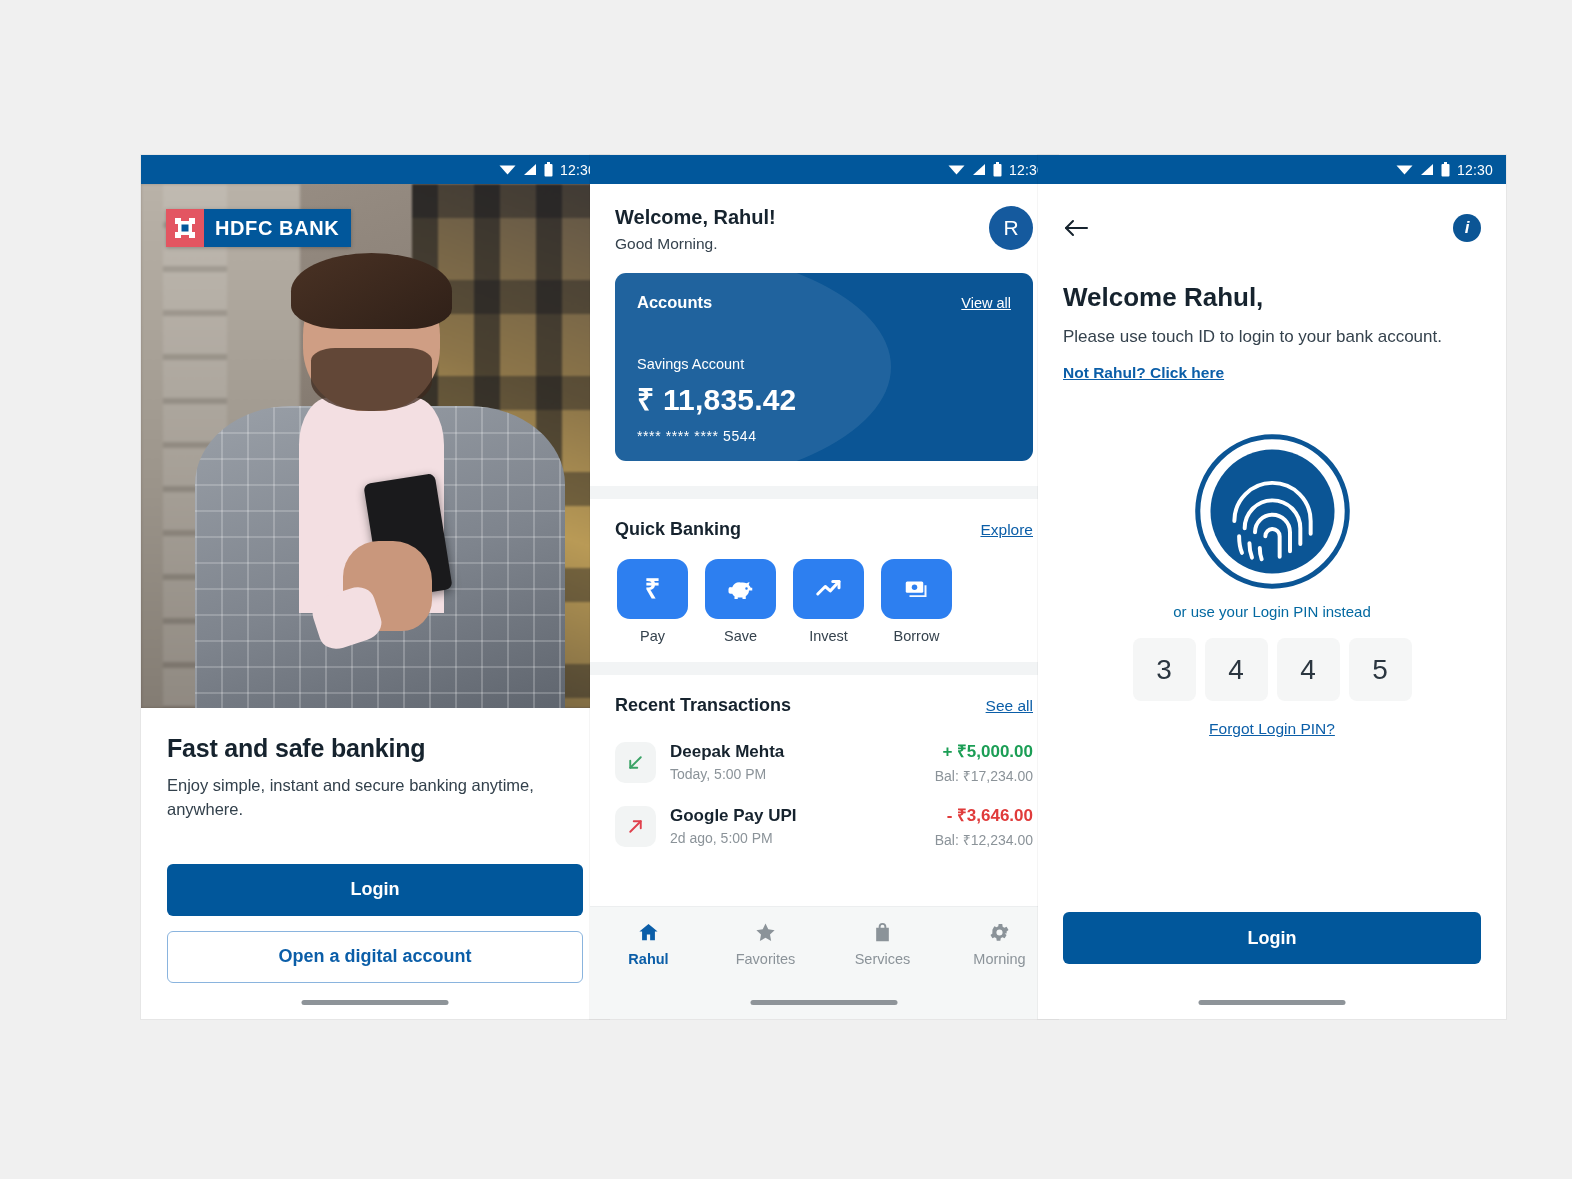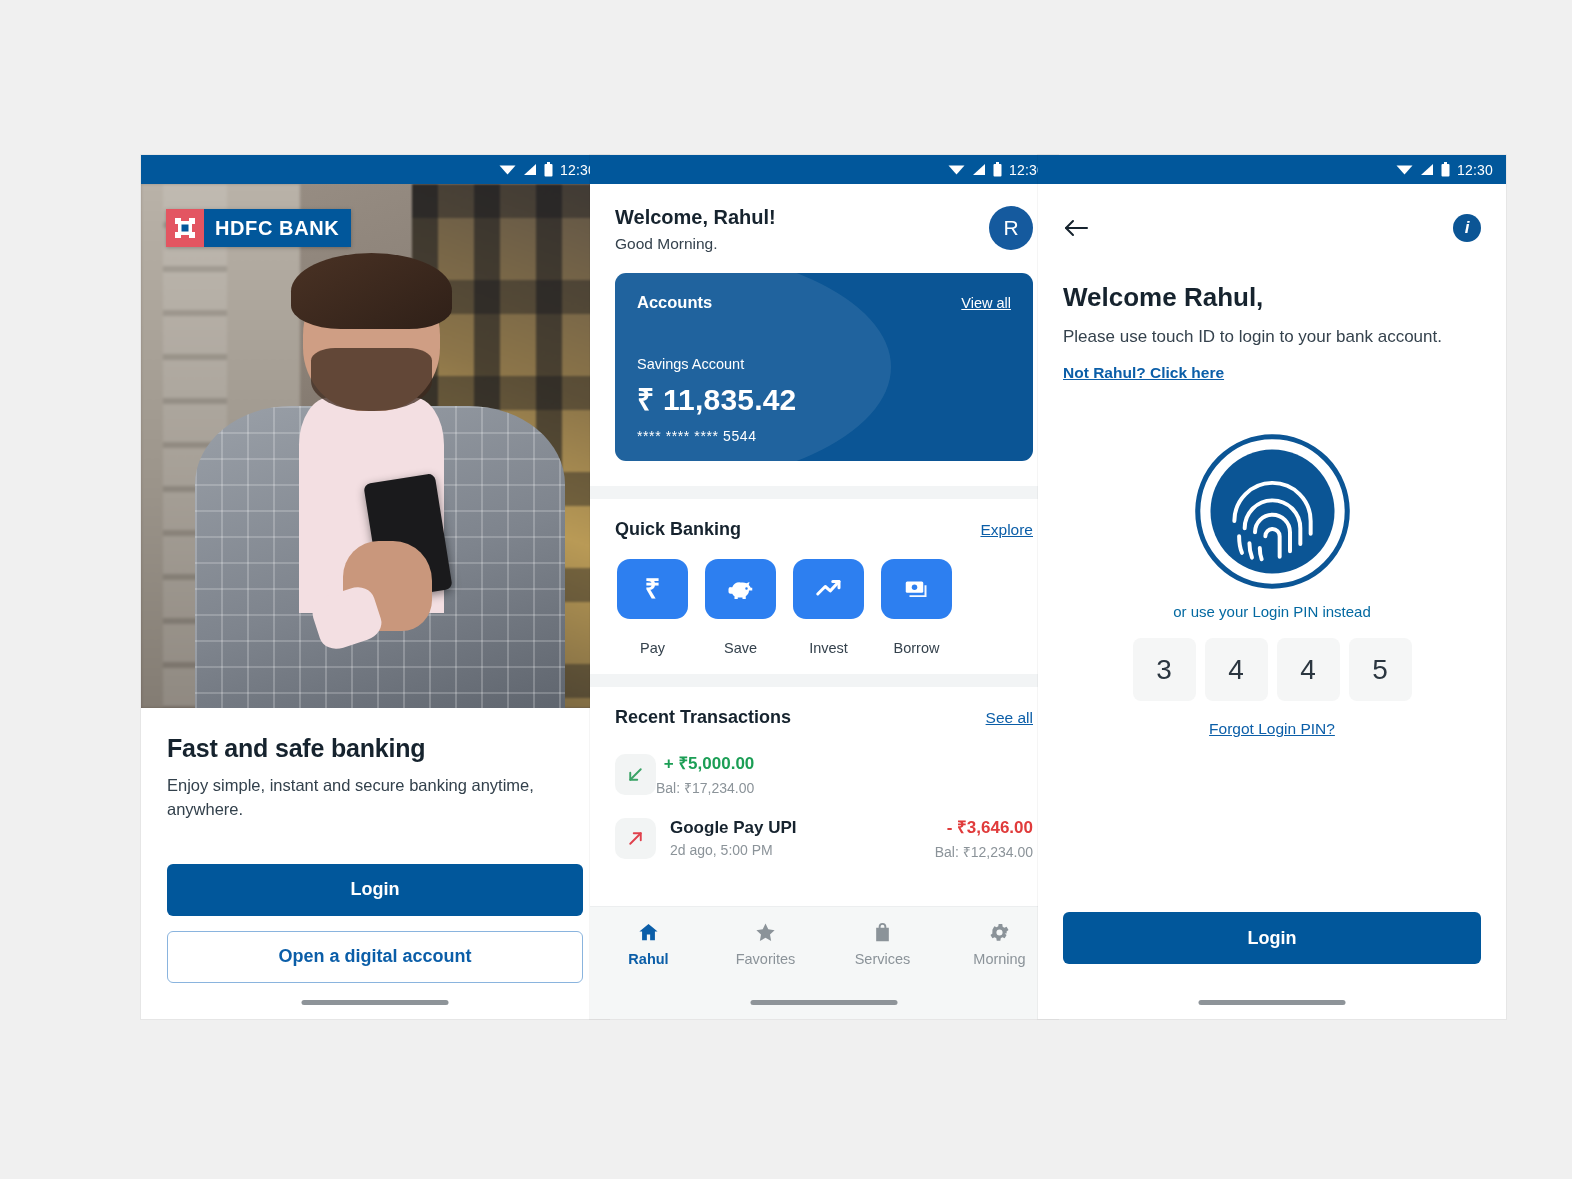--- a/index.html
+++ b/index.html
@@ -168,21 +168,21 @@
   .sec-title { font-size: 18px; font-weight: bold; color:#16232e; }
   .sec-link { font-size: 15.5px; color:#0b5ea8; text-decoration: underline; cursor:pointer; }
 
   .qb-grid { margin-top: 19px; display:flex; gap: 13px; }
   .qb-item { width: 75px; display:flex; flex-direction:column; align-items:center; cursor:pointer; }
   .qb-tile {
     width: 71px; height: 60px; border-radius: 13px; background:#2D7FF0;
     display:flex; align-items:center; justify-content:center;
   }
   .qb-tile .rupee { color:#fff; font-size: 27px; font-weight: bold; line-height:1; }
-  .qb-name { margin-top: 21px; font-size: 14.5px; color:#35424d; }
+  .qb-name { margin-top: 9px; font-size: 14.5px; color:#35424d; }
 
   .tx-list { margin-top: 14px; }
   .tx-row { display:flex; align-items:center; padding: 9px 0; cursor:pointer; }
   .tx-ico {
     width: 41px; height: 41px; border-radius: 10px; background:#f2f4f4;
     display:flex; align-items:center; justify-content:center; flex:0 0 auto;
   }
   .tx-mid { flex: 1; margin-left: 14px; }
   .tx-name { font-size: 17px; font-weight: bold; color:#16232e; }
   .tx-time { margin-top: 4px; font-size: 14px; color:#8b9399; }
@@ -378,20 +378,24 @@
         <span class="sec-link">See all</span>
       </div>
       <div class="tx-list">
 
         <div class="tx-row">
           <div class="tx-ico">
             <svg width="21" height="21" viewBox="0 0 24 24" fill="none" stroke="#3aa366" stroke-width="2.2" stroke-linecap="round" stroke-linejoin="round">
               <line x1="18" y1="6" x2="6" y2="18"></line>
                 <polyline points="14,18 6,18 6,10"></polyline>
             </svg>
+          </div>
+          <div class="tx-mid">
+            <div class="tx-name">Deepak Mehta</div>
+            <div class="tx-time">Today, 5:00 PM</div>
           </div>
           <div class="tx-right">
             <div class="tx-amt credit">+ ₹5,000.00</div>
             <div class="tx-bal">Bal: ₹17,234.00</div>
           </div>
         </div>
 
         <div class="tx-row">
           <div class="tx-ico">
             <svg width="21" height="21" viewBox="0 0 24 24" fill="none" stroke="#e0404c" stroke-width="2.2" stroke-linecap="round" stroke-linejoin="round">

